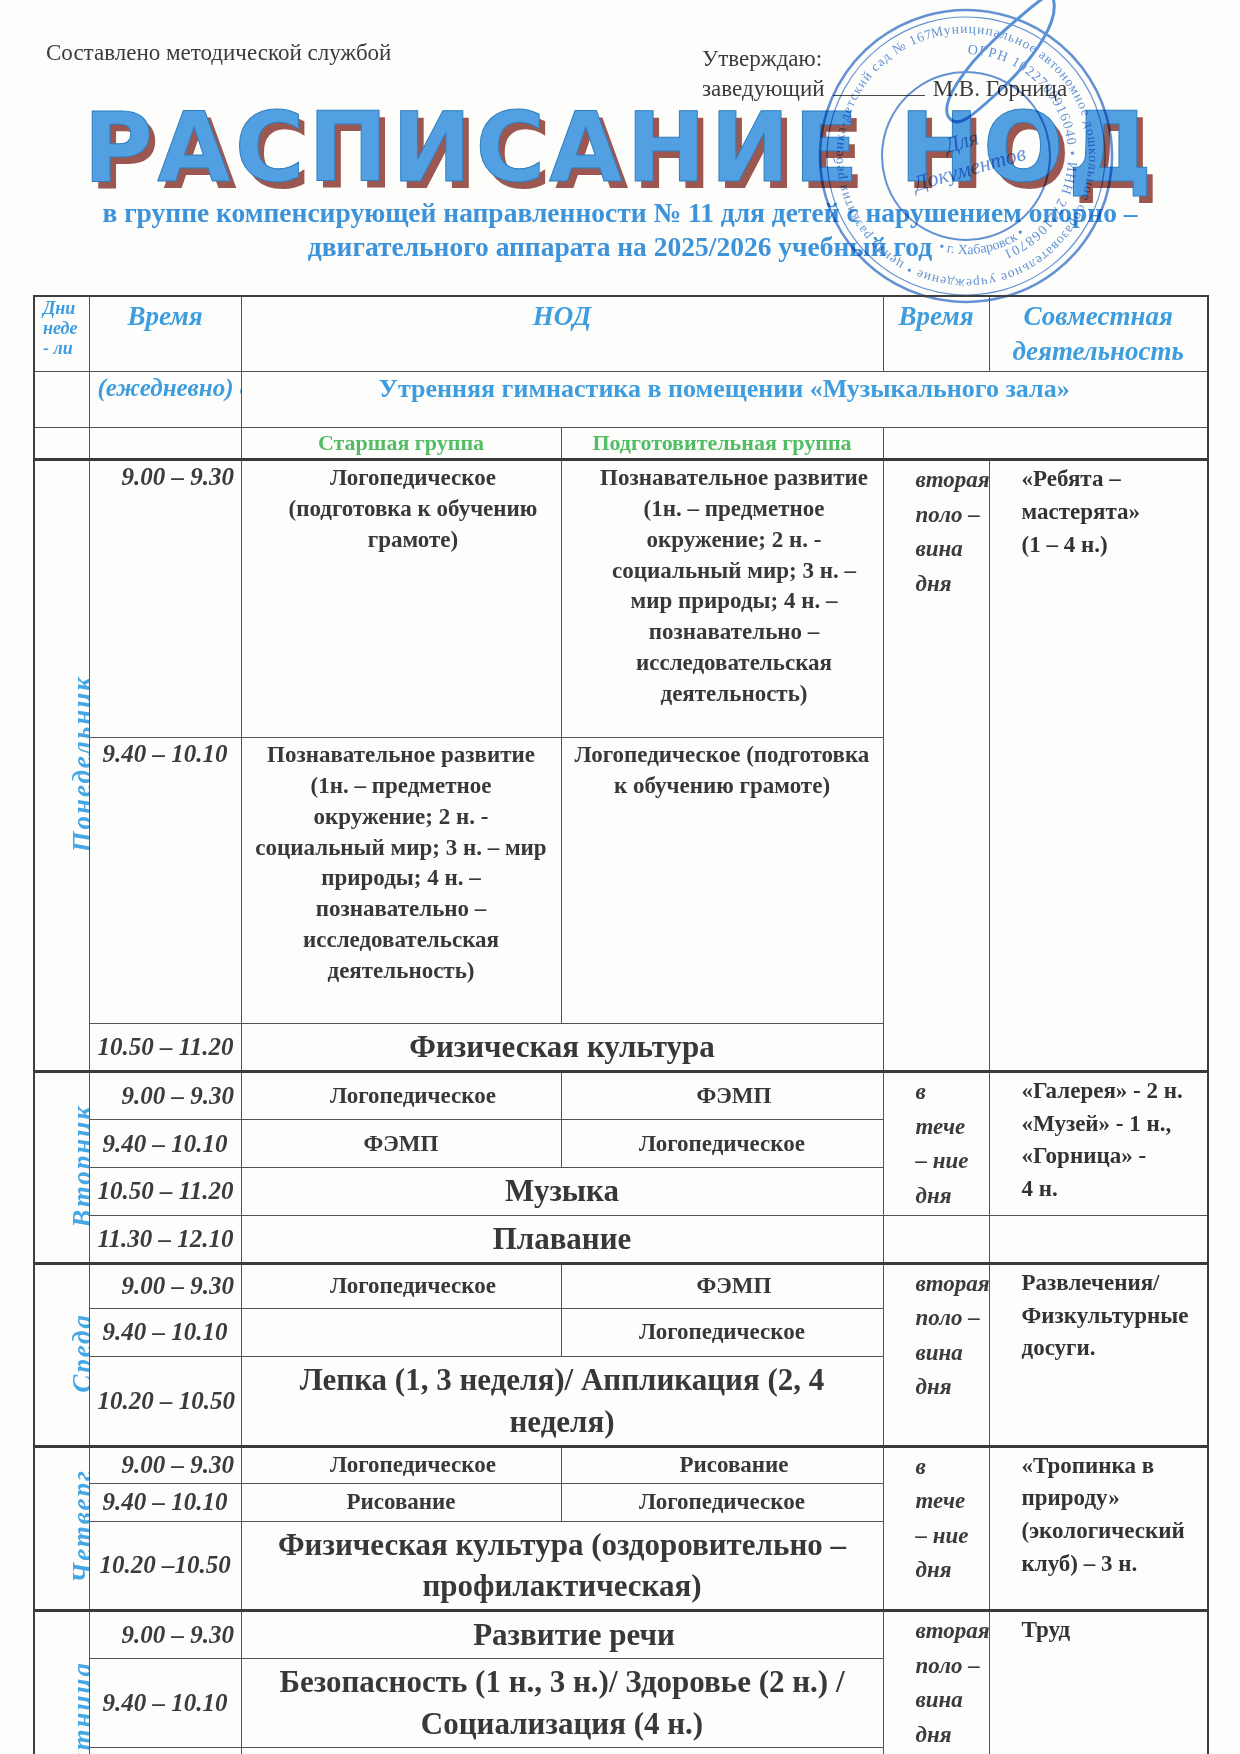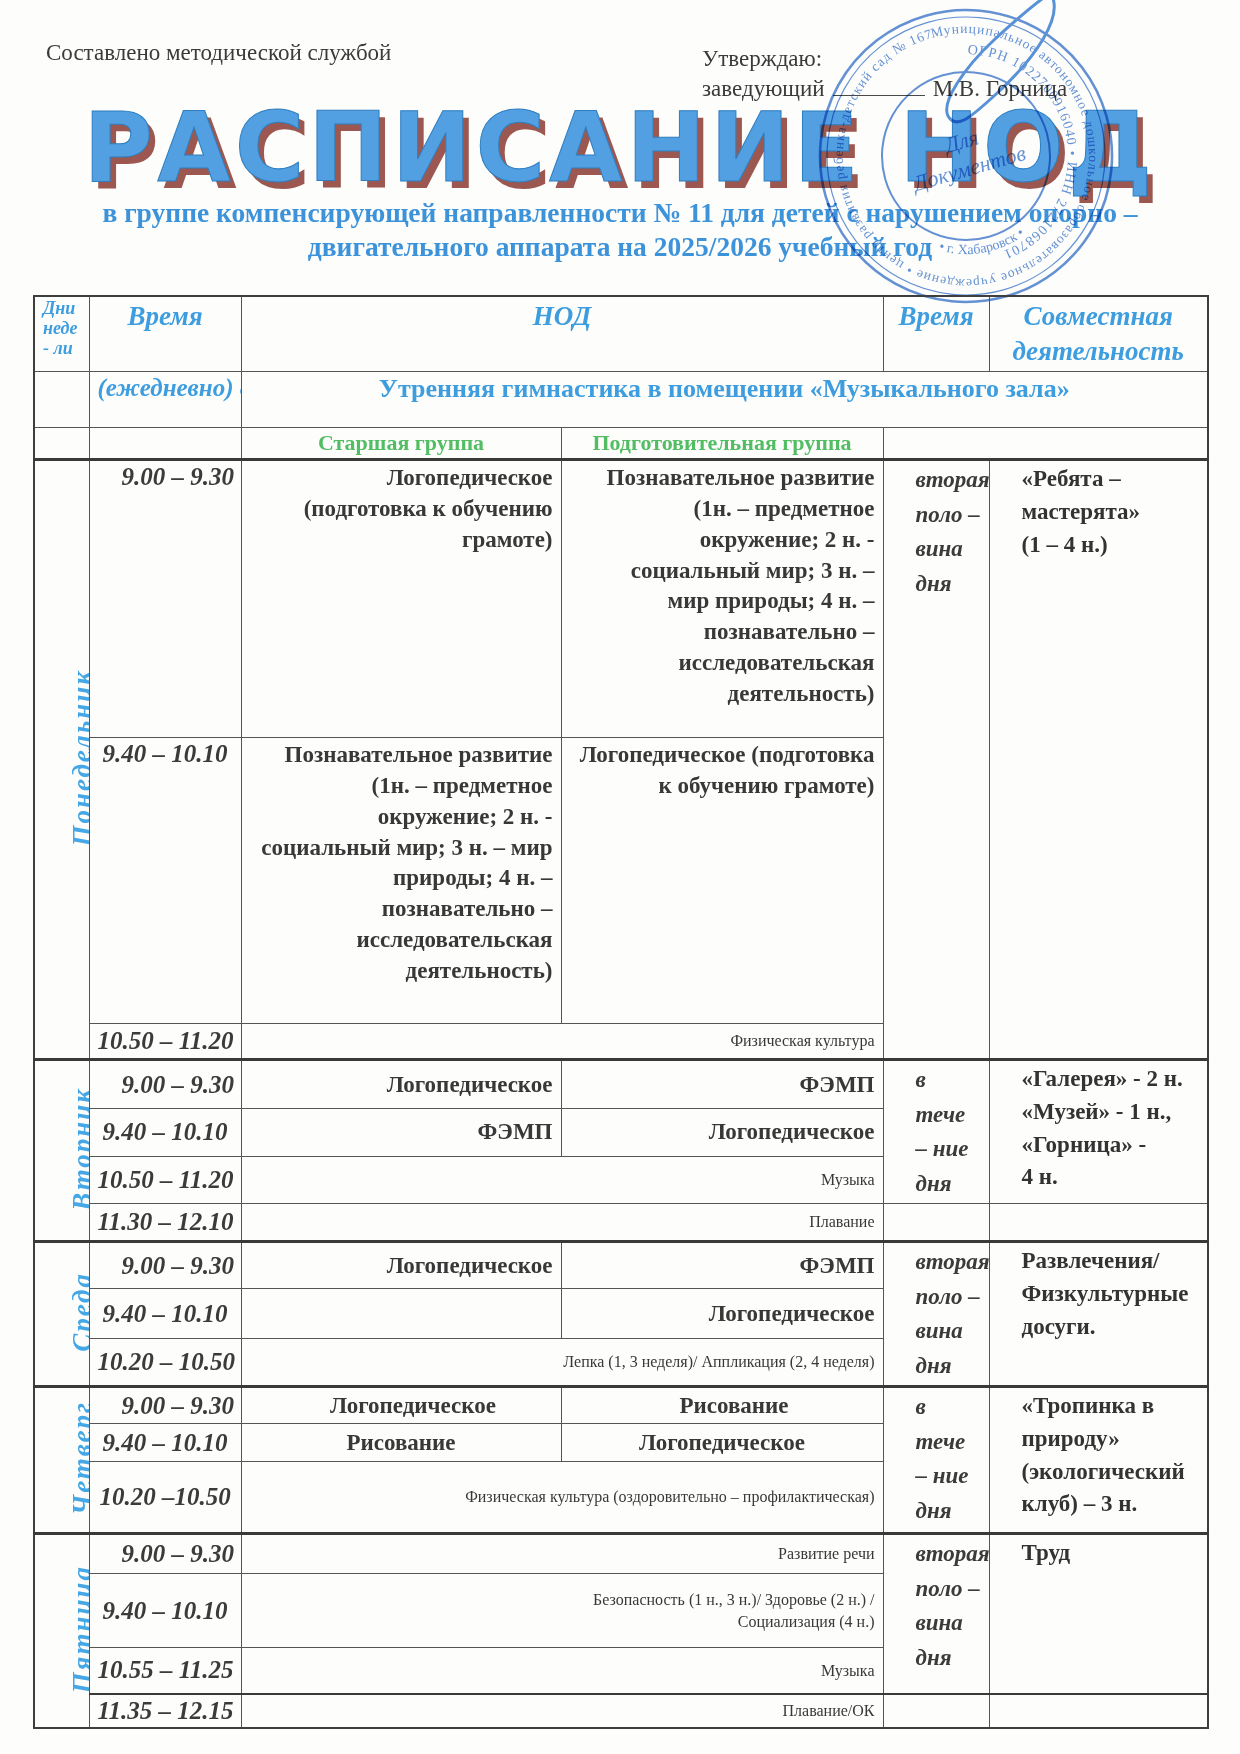--- a/index.html
+++ b/index.html
@@ -60,26 +60,26 @@
   .time{font-style:italic;font-weight:bold;font-size:25px;color:#3b3b3b;
         text-align:center;vertical-align:middle;white-space:nowrap;}
   .vtop{vertical-align:top;padding-top:6px;}
   .blue{color:#3d9ddf;}
 
   .gym-act{color:#3d9ddf;font-weight:bold;font-size:26px;text-align:center;
            vertical-align:top;padding:6px 6px 0 14px;}
 
   .green{color:#52bd63;font-weight:bold;font-size:22px;text-align:center;vertical-align:middle;padding:0;}
 
-  .nod{font-weight:bold;color:#383838;font-size:23px;text-align:right;
+  .nod{font-weight:bold;color:#383838;font-size:23px;text-align:center;
        vertical-align:middle;padding:2px 10px;}
   .tall{vertical-align:top;line-height:1.34;padding-top:8px;}
   .center{text-align:center;}
 
-  .span-act{font-weight:normal;color:#383838;font-size:16px;text-align:right;
+  .span-act{font-weight:bold;color:#383838;font-size:31px;text-align:center;
             vertical-align:middle;line-height:1.35;}
 
   .pm{font-style:italic;font-weight:bold;color:#3b3b3b;font-size:23px;
       vertical-align:top;padding:8px 2px 0 10px;line-height:1.5;}
   .joint{font-weight:bold;color:#333;font-size:23px;vertical-align:top;
          padding:8px 4px 0 10px;line-height:1.42;}
 
   .day-cell{vertical-align:middle;text-align:center;padding:0;}
   .day-label{
     display:inline-block;

